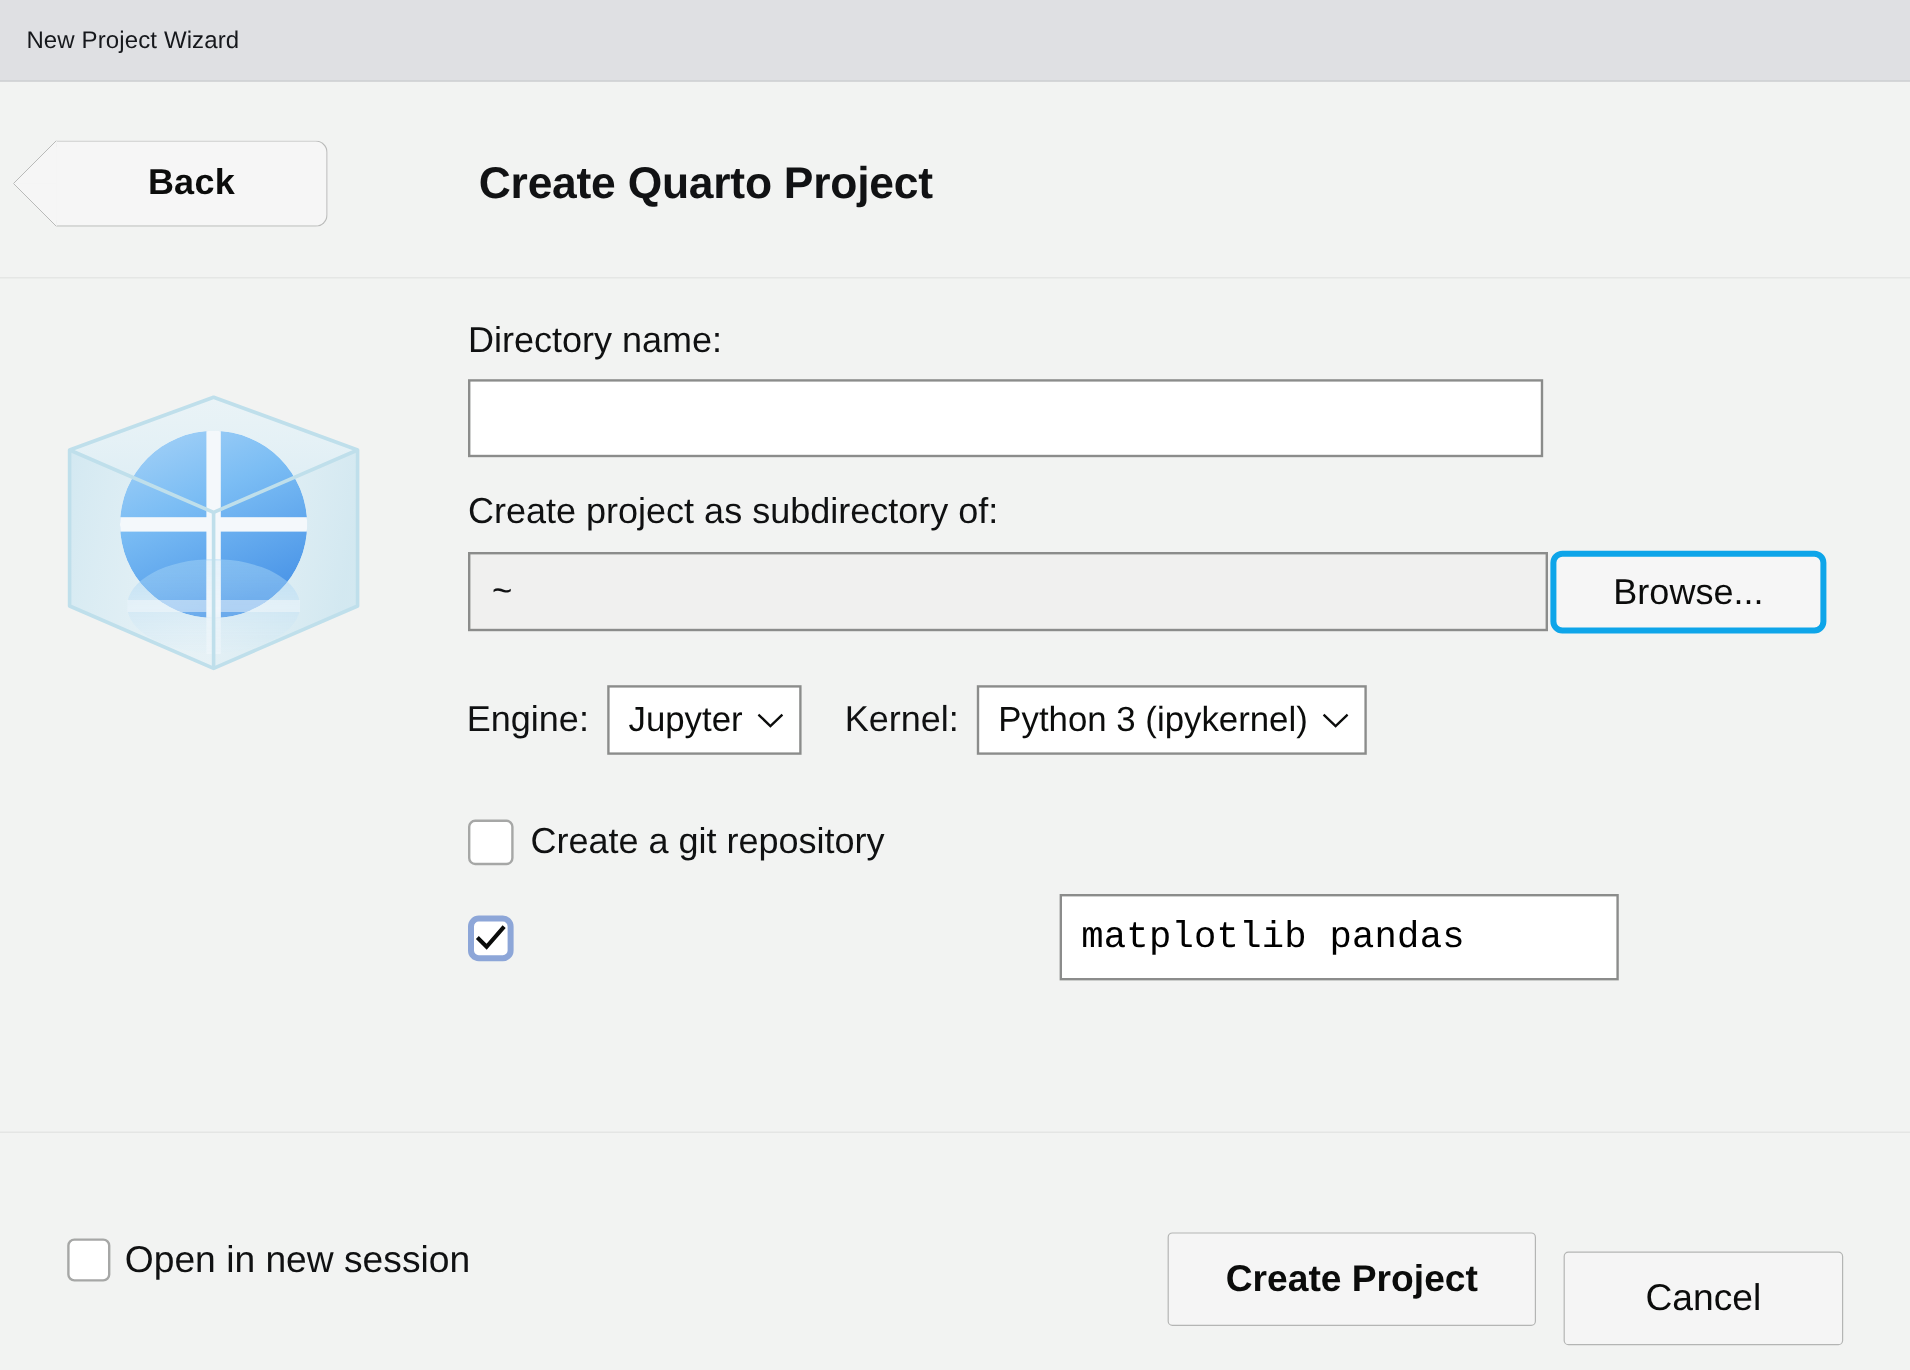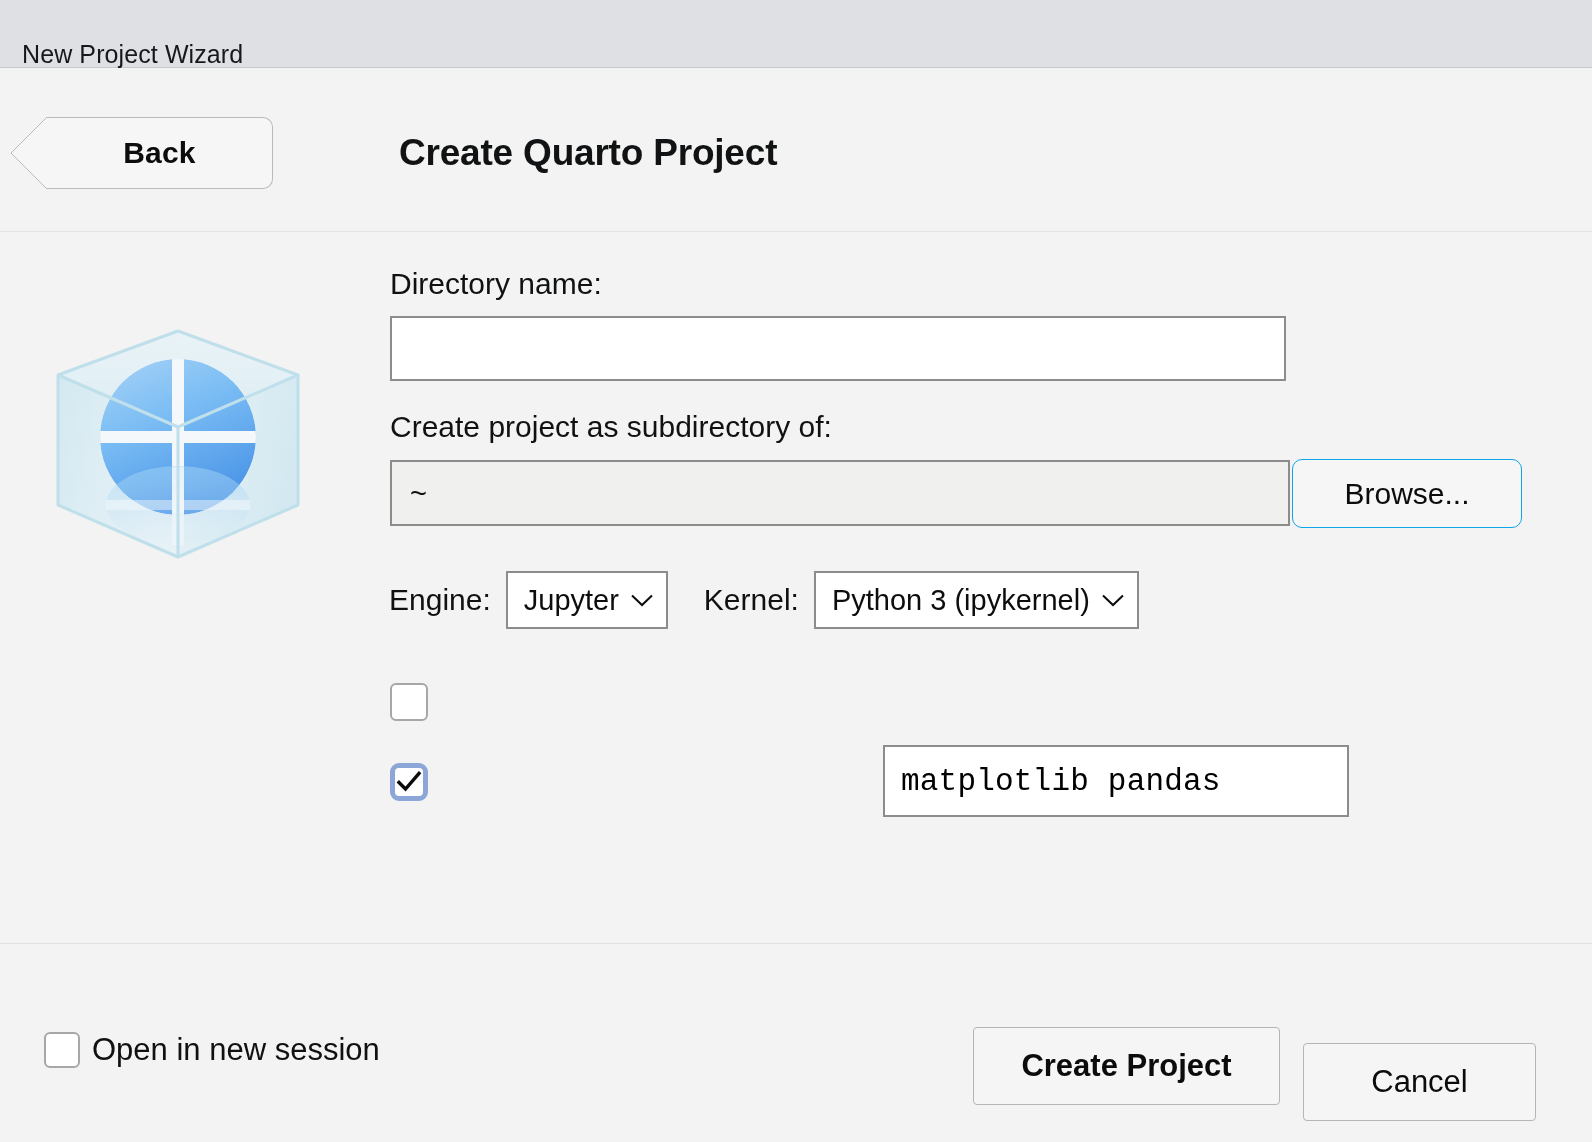--- a/index.html
+++ b/index.html
@@ -25,26 +25,25 @@
     width: 1592px;
     height: 68px;
     background: #dfe0e3;
     border-bottom: 1px solid #c9cace;
     box-sizing: border-box;
   }
   #titlebar-text {
     position: absolute;
     left: 22px;
     top: 18px;
-    font-size: 25px;
+    font-size: 20px;
     line-height: 32px;
     font-weight: 400;
     color: #16181c;
     letter-spacing: 0.1px;
-    margin-top: 20px;
   }
 
   
   #header {
     position: absolute;
     left: 0; top: 69px;
     width: 1592px;
     height: 163px;
     background: #f2f3f2;
     border-bottom: 1px solid #e2e3e2;
@@ -167,21 +166,21 @@
     padding: 0 18px;
     outline: none;
   }
   #browse-button {
     position: absolute;
     left: 903px;
     top: 226px;
     width: 230px;
     height: 69px;
     background: #f6f6f6;
-    border: 1px solid #0ea5e9;
+    border: 5px solid #0ea5e9;
     border-radius: 10px;
     box-sizing: border-box;
     font-family: "Liberation Sans", sans-serif;
     font-size: 30px;
     color: #0b0c0b;
     cursor: pointer;
     padding: 0;
   }
 
   
@@ -297,21 +296,21 @@
     position: absolute;
     left: 0; top: 943px;
     width: 1592px;
     height: 199px;
     background: #f2f3f2;
     border-top: 1px solid #e0e1e0;
     box-sizing: border-box;
   }
   #open-session-row {
     position: absolute;
-    left: 44px;
+    left: 56px;
     top: 88px;
     display: flex;
     align-items: center;
   }
   #open-session-row .cbox { width: 36px; height: 36px; }
   #open-session-row .cb-label { font-size: 31px; margin-left: 12px; }
 
   .footer-btn {
     position: absolute;
     background: #f5f5f5;
@@ -439,20 +438,21 @@
       <span class="select-box" style="margin-left:15px;">
         <span class="select-value">Python 3 (ipykernel)</span>
         <svg class="chev" viewBox="0 0 22 13">
           <path d="M1 1.5 L11 11 L21 1.5" fill="none" stroke="#0c0d0c" stroke-width="2"></path>
         </svg>
       </span>
     </div>
 
     <div class="cb-row" id="cb-git">
       <span class="cbox"></span>
+      <span class="cb-label">Create a git repository</span>
     </div>
 
     <div class="cb-row" id="cb-venv">
       <span class="cbox focused">
         <svg class="tick" viewBox="0 0 28 28">
           <path d="M4 14.5 L10.5 21 L24 5.5" fill="none" stroke="#0a0b0a" stroke-width="3.4" stroke-linecap="square" stroke-linejoin="miter"></path>
         </svg>
       </span>
     </div>
 

